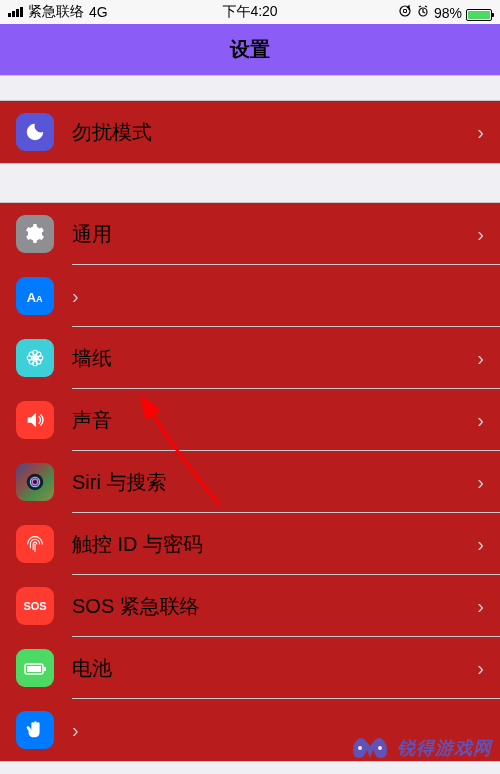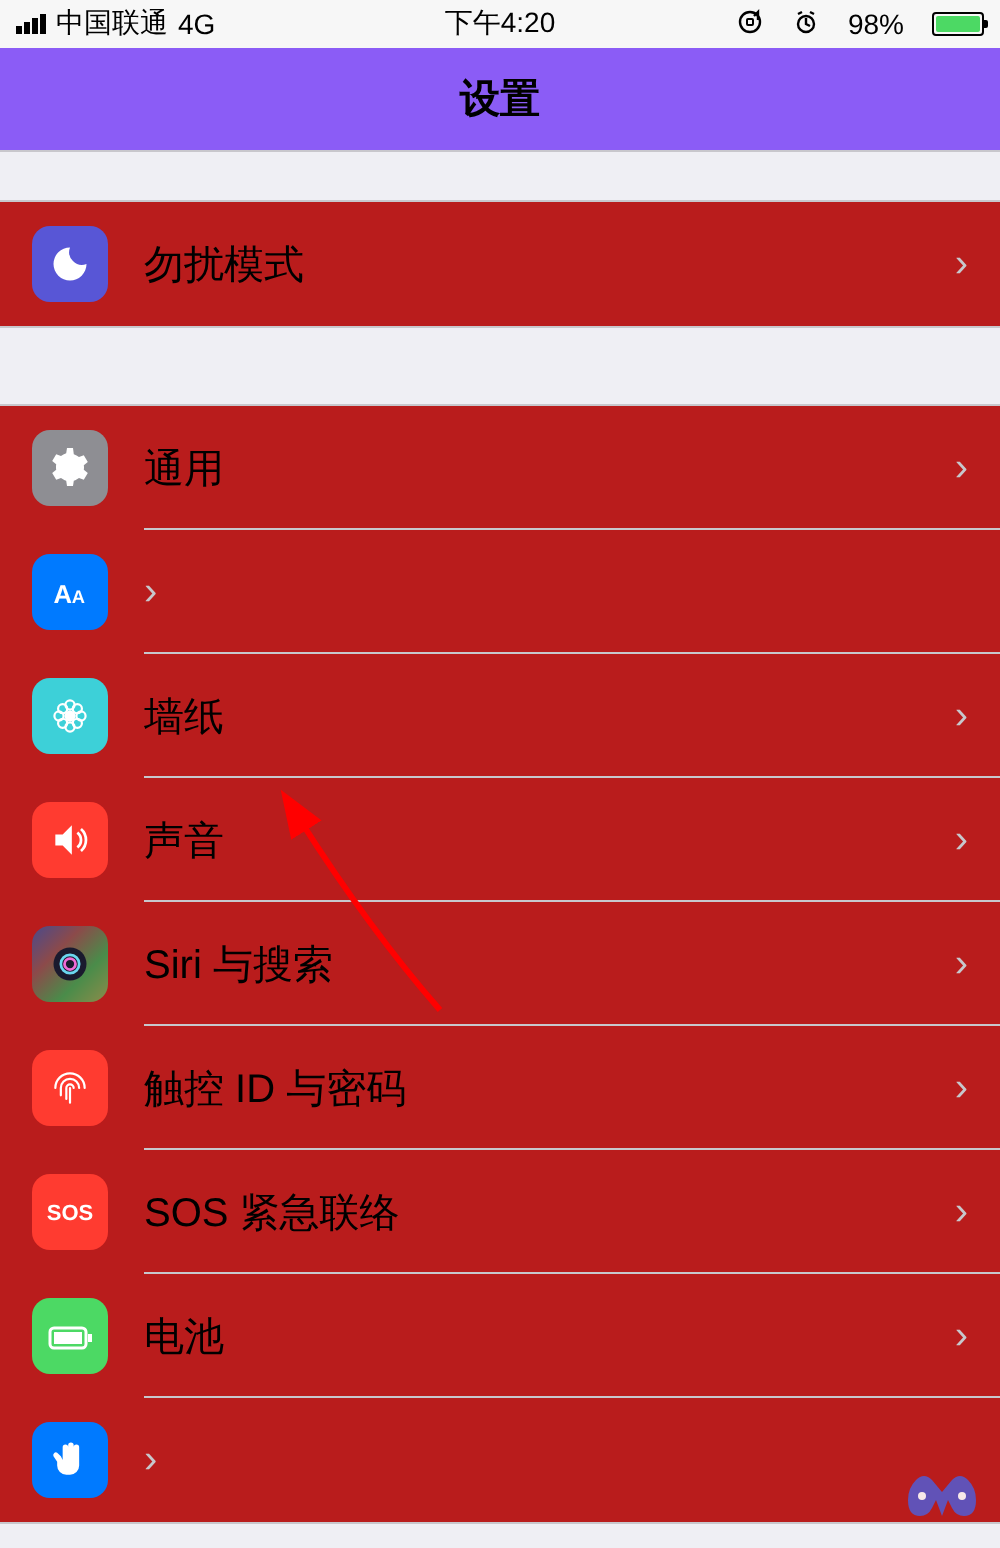--- a/index.html
+++ b/index.html
@@ -53,22 +53,22 @@
     
     .status-center {
       position: absolute;
       left: 50%;
       transform: translateX(-50%);
       font-weight: 500;
     }
     
     .status-right {
       display: flex;
-      align-items: center;
-      gap: 14px;
+      align-items: flex-end;
+      gap: 4px;
     }
     
     .battery-icon {
       width: 26px;
       height: 12px;
       border: 1px solid #000;
       border-radius: 2px;
       position: relative;
       padding: 1px;
     }
@@ -205,21 +205,21 @@
 <body>
 
 <div class="status-bar">
   <div class="status-left">
     <div class="signal-bars">
       <span></span>
         <span></span>
         <span></span>
         <span></span>
     </div>
-    <span>中国联通</span>
+    <span>紧急联络</span>
     <span>4G</span>
   </div>
   <div class="status-center">下午4:20</div>
   <div class="status-right">
     <span>
       <svg width="14" height="14" viewBox="0 0 14 14">
           <circle cx="7" cy="7" r="5" fill="none" stroke="#000" stroke-width="1.2"></circle>
           <path d="M9 4 L11 2 L11 6" fill="none" stroke="#000" stroke-width="1.2"></path>
           <rect x="5.5" y="5.5" width="3" height="3" rx="0.5" fill="none" stroke="#000" stroke-width="1"></rect>
         </svg>
@@ -370,13 +370,16 @@
   </defs>
   <path d="M 85 110 Q 50 70 15 15" stroke="#ff0000" stroke-width="3" fill="none" marker-end="url(#arrowhead)"></path>
 </svg>
 
 <div class="watermark">
   <svg class="watermark-icon" viewBox="0 0 42 36">
     <path d="M8 10 Q4 14 4 20 Q4 28 10 28 Q14 28 16 24 L18 20 L21 28 L24 20 L26 24 Q28 28 32 28 Q38 28 38 20 Q38 14 34 10 Q30 6 26 10 L21 16 L16 10 Q12 6 8 10 Z" fill="#5858c8"></path>
     <circle cx="11" cy="18" r="2" fill="#fff"></circle>
     <circle cx="31" cy="18" r="2" fill="#fff"></circle>
   </svg>
+  <div>
+    <div class="watermark-text">锐得游戏网</div>
+  </div>
 </div>
 
 </body></html>

